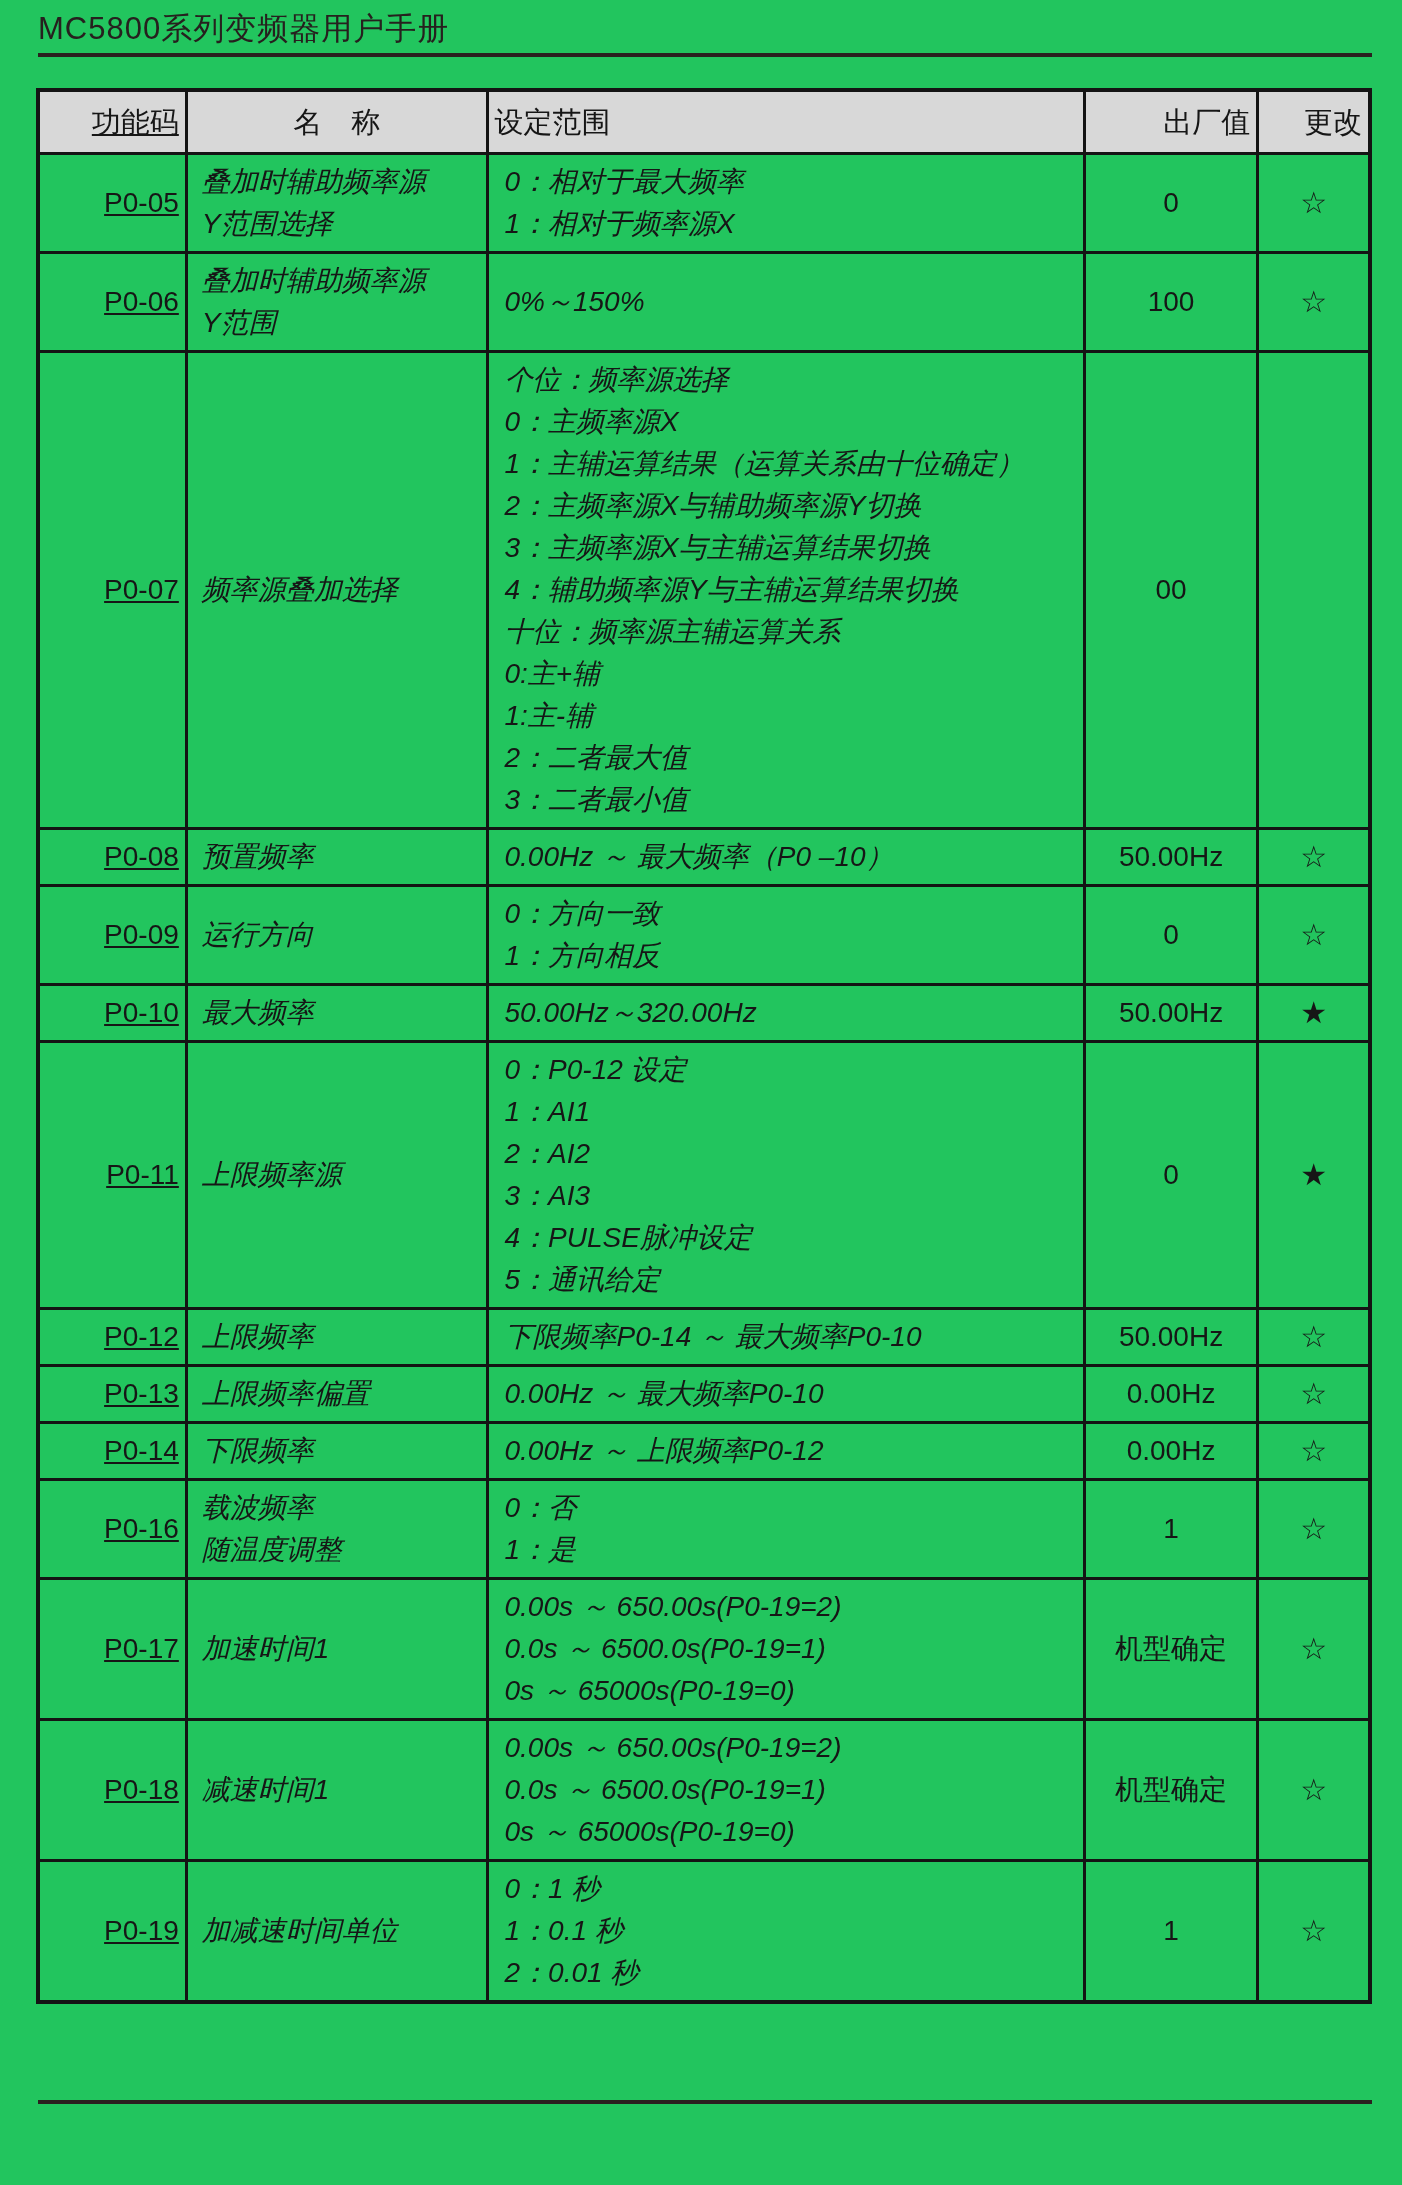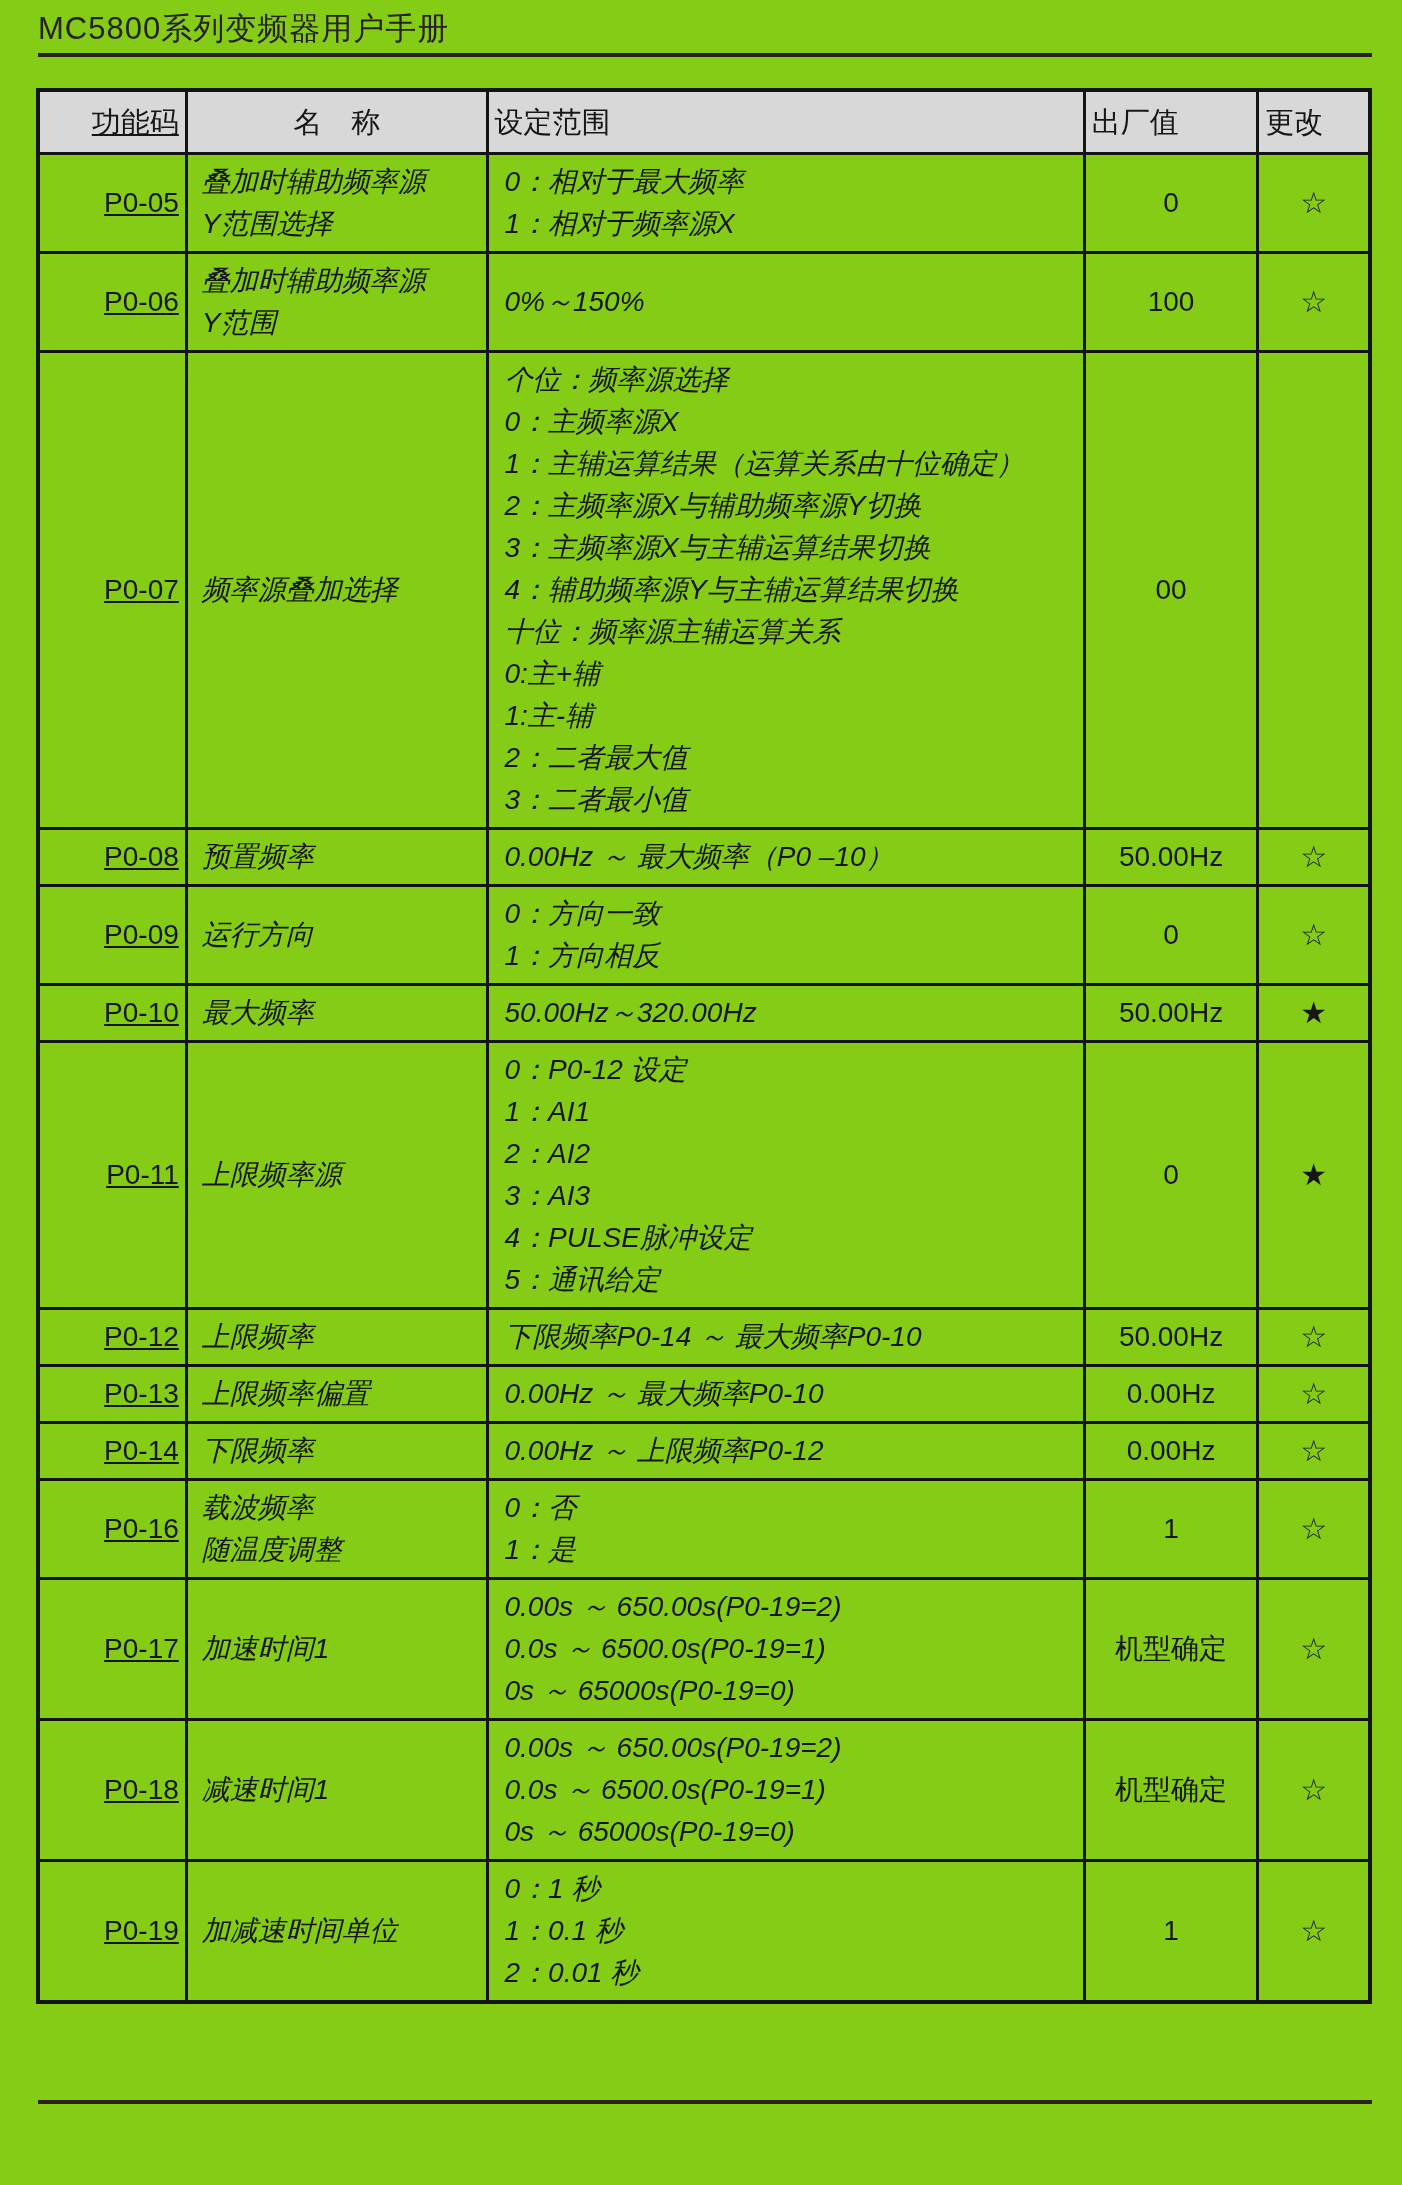--- a/index.html
+++ b/index.html
@@ -1,20 +1,20 @@
 <!DOCTYPE html>
 <html lang="zh"><head>
 <meta charset="utf-8">
 <style>
   html, body { margin: 0; padding: 0; background: #ffffff; }
   .page {
     position: relative;
     width: 1402px;
     height: 2185px;
-    background: #84cc16;
+    background: #22c55e;
     font-family: "Liberation Sans", "DejaVu Sans", sans-serif;
     color: #161616;
     overflow: hidden;
   }
   .doc-title {
     position: absolute;
     left: 38px;
     top: 8px;
     font-size: 31px;
     letter-spacing: 1px;
@@ -49,21 +49,21 @@
   .param-table thead th {
     background: #d8d8d8;
     font-weight: normal;
     font-size: 29px;
     height: 44px;
     padding: 8px 6px;
   }
   th.h-code, td.col-code { text-align: right; text-decoration: underline; }
   th.h-name { text-align: center; }
   th.h-range { text-align: left; padding-left: 16px; }
-  th.h-default, th.h-change { text-align: left; }
+  th.h-default, th.h-change { text-align: right; }
   td.col-name { text-align: left; padding-left: 14px; padding-right: 8px; font-style: italic; }
   td.col-range { text-align: left; padding-left: 16px; padding-right: 8px; font-style: italic; }
   td.col-default { text-align: center; }
   td.col-change { text-align: center; font-size: 30px; }
   .cell-line { line-height: 42px; white-space: nowrap; }
   .footer-rule {
     position: absolute;
     left: 38px;
     top: 2100px;
     width: 1334px;

